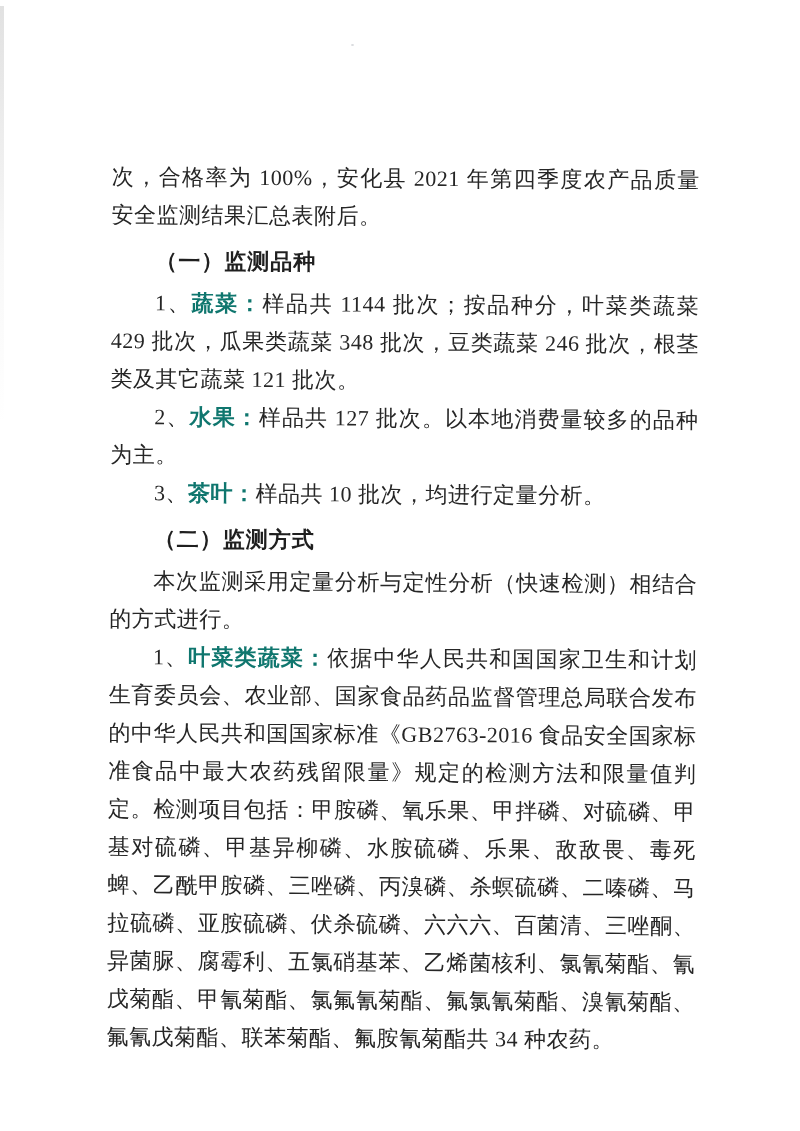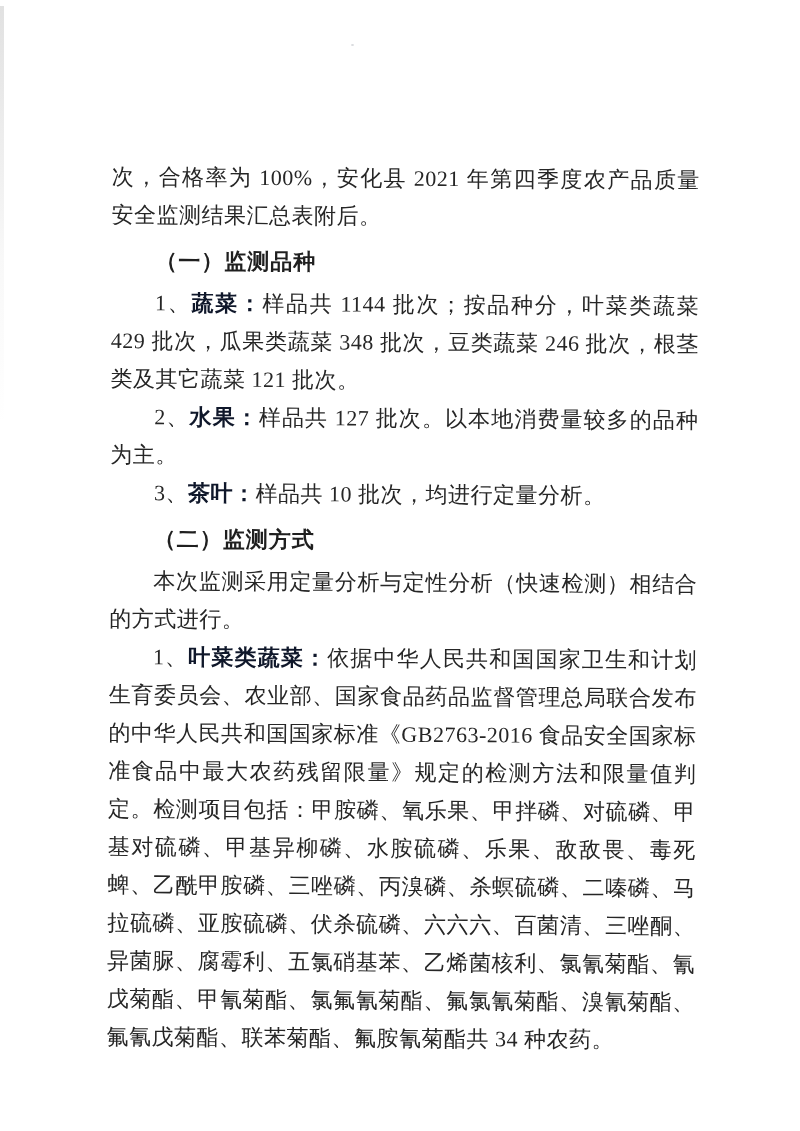--- a/index.html
+++ b/index.html
@@ -48,21 +48,21 @@
     line-height: 38px;
     letter-spacing: 1px;
     font-weight: bold;
     font-family: "Liberation Sans", "DejaVu Sans", sans-serif;
     color: #1f1f1f;
   }
   .heading-gap { margin-top: 12px; }
   b.run-label {
     font-family: "Liberation Sans", "DejaVu Sans", sans-serif;
     font-weight: bold;
-    color: #0f172a;
+    color: #0f766e;
   }
   .para-gap { margin-top: 6px; }
   .page-number {
     position: absolute;
     left: 0;
     top: 1020px;
     width: 100%;
     text-align: center;
     font-size: 15px;
     letter-spacing: 1px;

